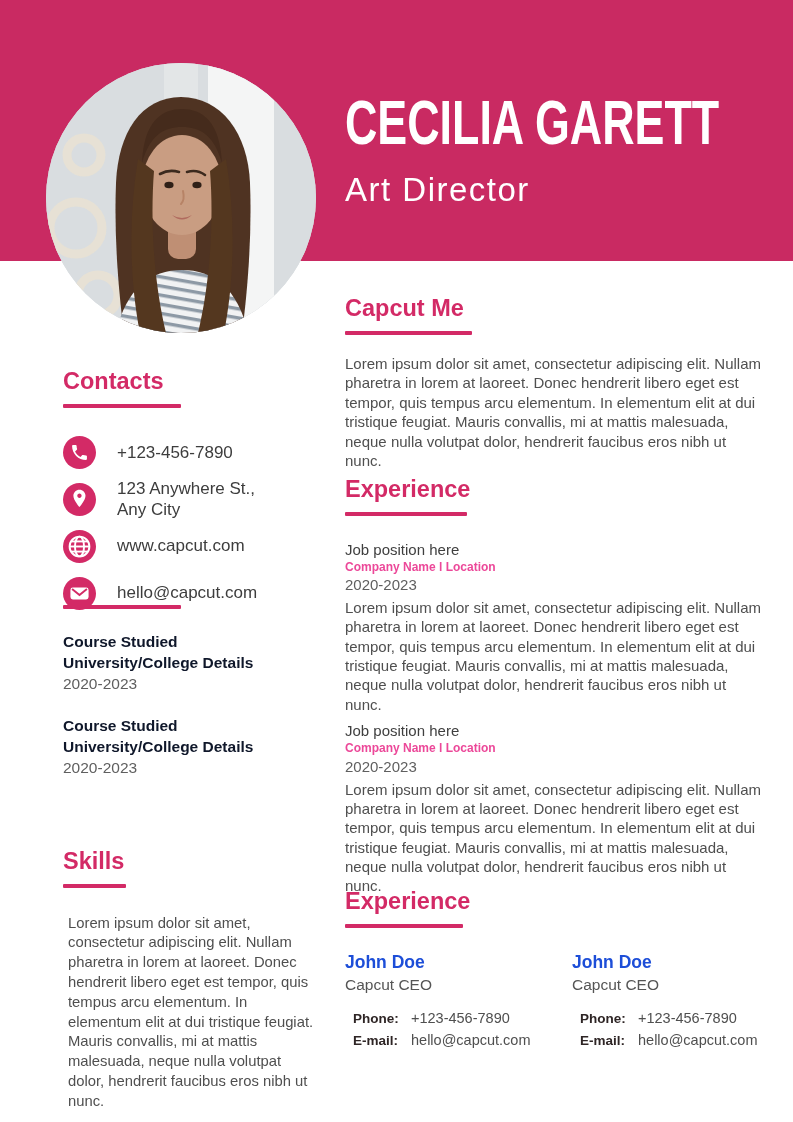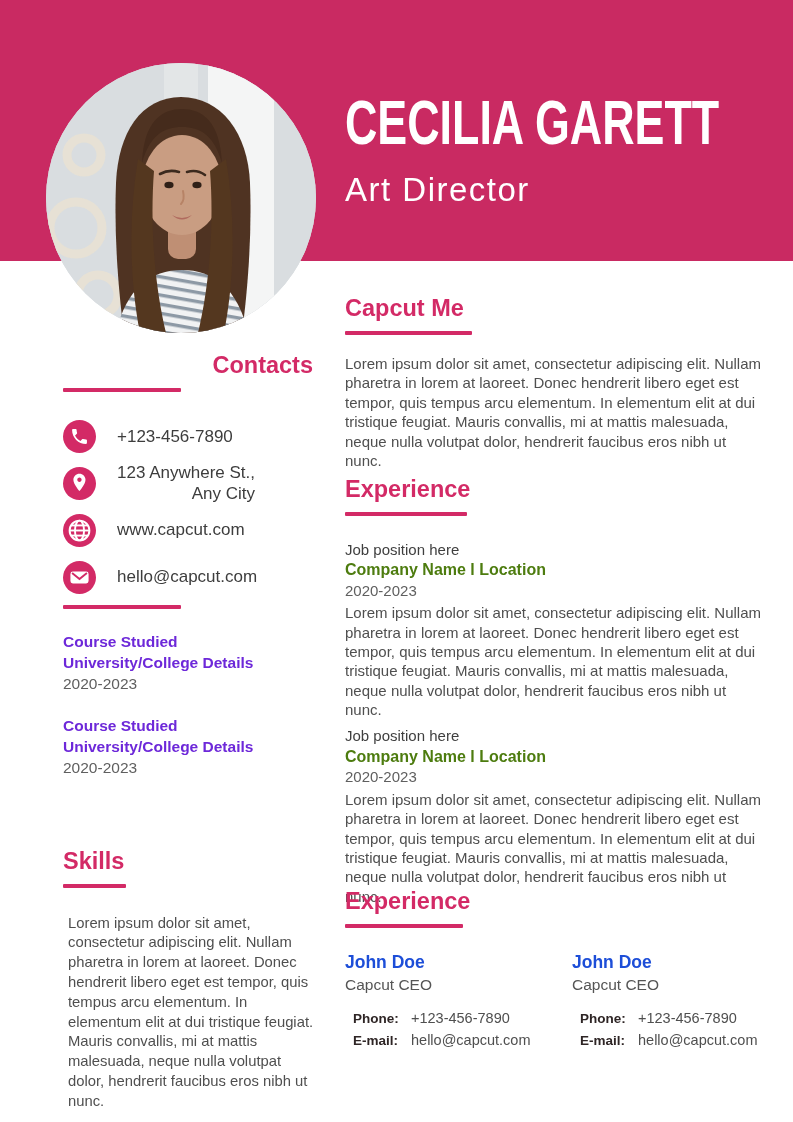--- a/index.html
+++ b/index.html
@@ -21,46 +21,46 @@
   .job-title{margin-top:22px;font-size:33px;font-weight:400;letter-spacing:1.5px;}
 
   
   .photo{position:absolute;left:46px;top:63px;width:270px;height:270px;border-radius:50%;
          overflow:hidden;background:#d9dde0;}
   .photo svg{display:block;width:100%;height:100%;}
 
   
   .sec-heading{font-size:23.5px;font-weight:700;color:var(--accent);line-height:1.15;}
   .rule{height:3.5px;background:var(--accent);margin-top:9px;border-radius:1px;}
-  .contacts-section{position:absolute;left:63px;top:352px;width:250px;text-align:right;}
+  .contacts-section{position:absolute;left:63px;top:368px;width:250px;}
   .contact-list{margin-top:27px;display:flex;flex-direction:column;}
   .contact-row{display:flex;align-items:center;gap:21px;margin-bottom:7px;min-height:36px;}
   .contact-icon{flex:0 0 33px;width:33px;height:33px;}
   .contact-icon svg{display:block;width:33px;height:33px;}
   .contact-text{font-size:17px;color:#3d3d3d;line-height:1.28;}
 
   .education-section{position:absolute;left:63px;top:596px;width:260px;}
   .edu-entry{margin-top:22px;font-size:15.5px;line-height:1.38;}
   .edu-entry + .edu-entry{margin-top:20px;}
-  .edu-course,.edu-school{font-weight:700;color:#6d28d9;}
+  .edu-course,.edu-school{font-weight:700;color:#0f172a;}
   .edu-years{font-weight:400;color:#5f5f5f;}
 
   .skills-section{position:absolute;left:63px;top:848px;width:252px;}
   .skills-text{margin-top:26px;margin-left:5px;font-size:14.8px;line-height:1.34;color:var(--text-gray);}
 
   
   .about-section{position:absolute;left:345px;top:295px;width:420px;}
   .body-par{font-size:15px;line-height:1.3;color:var(--text-gray);}
   .about-section .body-par{margin-top:19px;}
 
   .experience-section{position:absolute;left:345px;top:476px;width:420px;}
   .job-entry{margin-top:24px;}
   .job-entry + .job-entry{margin-top:7px;}
   .job-position{font-size:15px;color:#3f3f3f;line-height:1.35;}
-  .job-company{font-size:16px;font-weight:700;color:#4d7c0f;line-height:1.3;}
+  .job-company{font-size:12px;font-weight:700;color:#ec4899;line-height:1.3;}
   .job-years{font-size:15px;color:#5f5f5f;line-height:1.38;}
   .job-desc{margin-top:2px;font-size:15px;line-height:1.29;color:var(--text-gray);}
 
   .reference-section{position:absolute;left:345px;top:888px;width:430px;}
   .ref-grid{margin-top:24px;display:flex;gap:24px;}
   .ref-card{width:203px;}
   .ref-name{font-size:17.5px;font-weight:700;color:#1d4ed8;}
   .ref-role{margin-top:3px;font-size:15.5px;color:#555;}
   .ref-rows{margin-top:16px;display:flex;flex-direction:column;gap:6px;}
   .ref-row{display:flex;align-items:baseline;padding-left:8px;}

